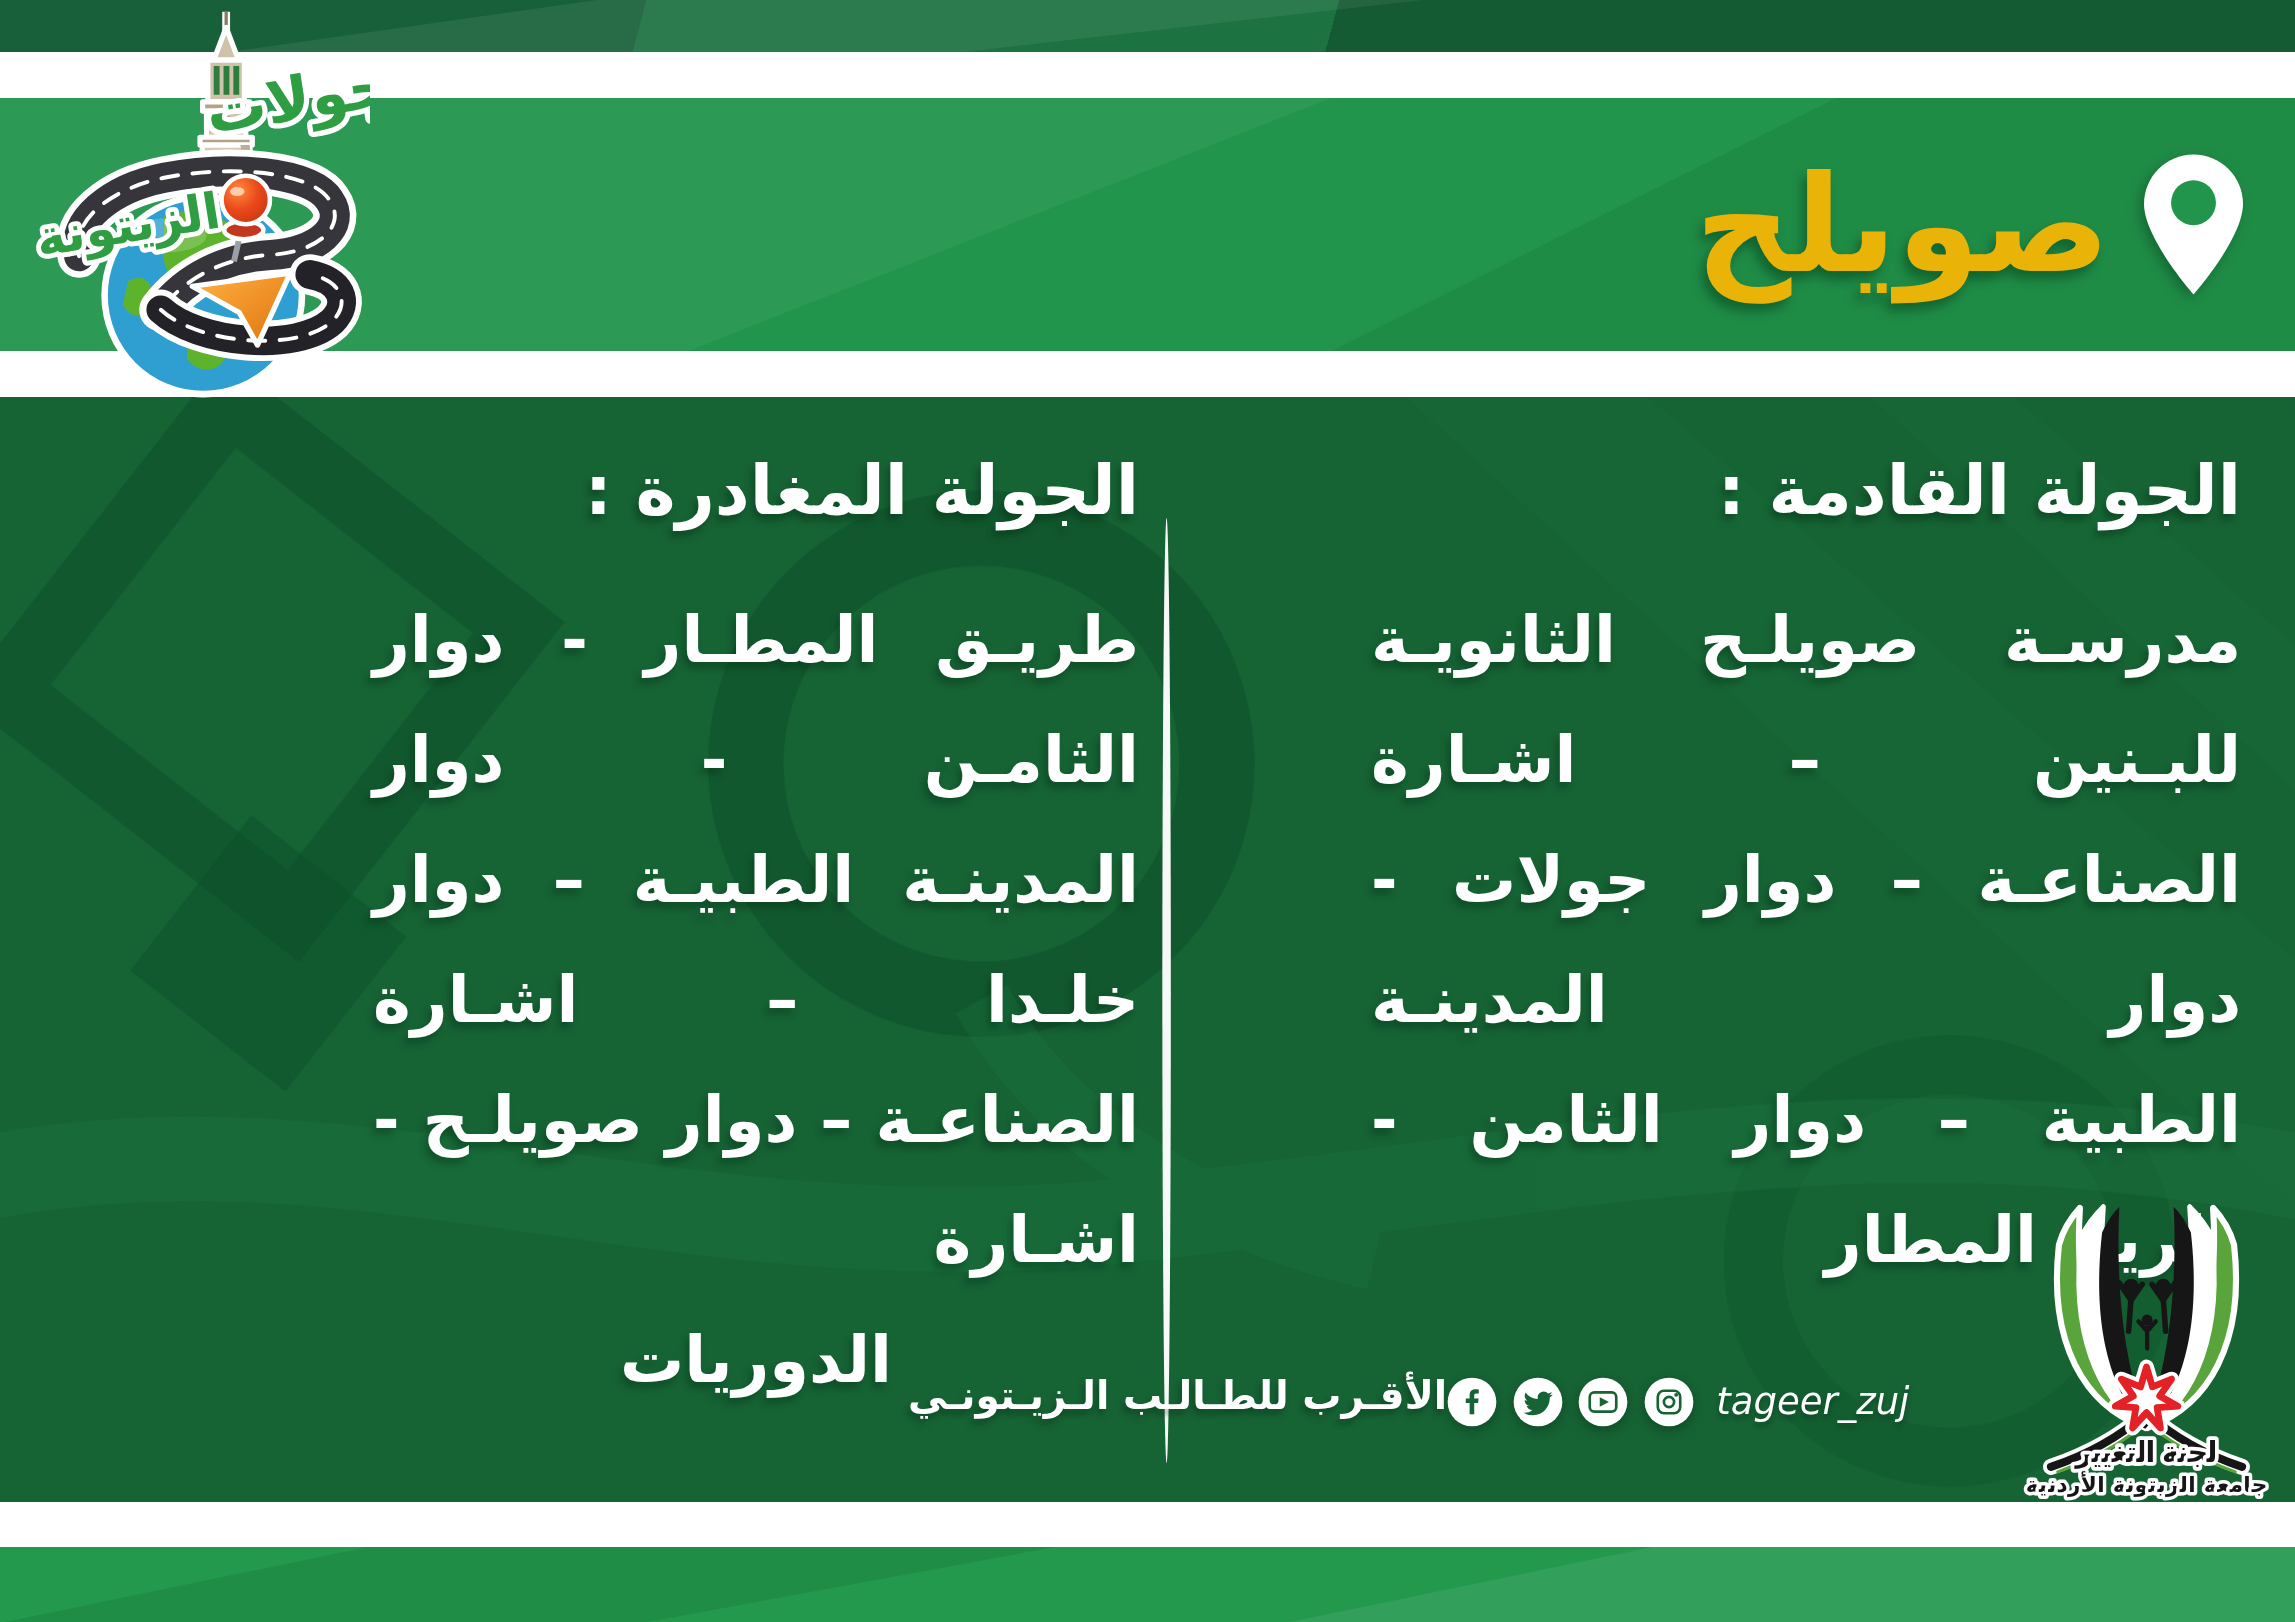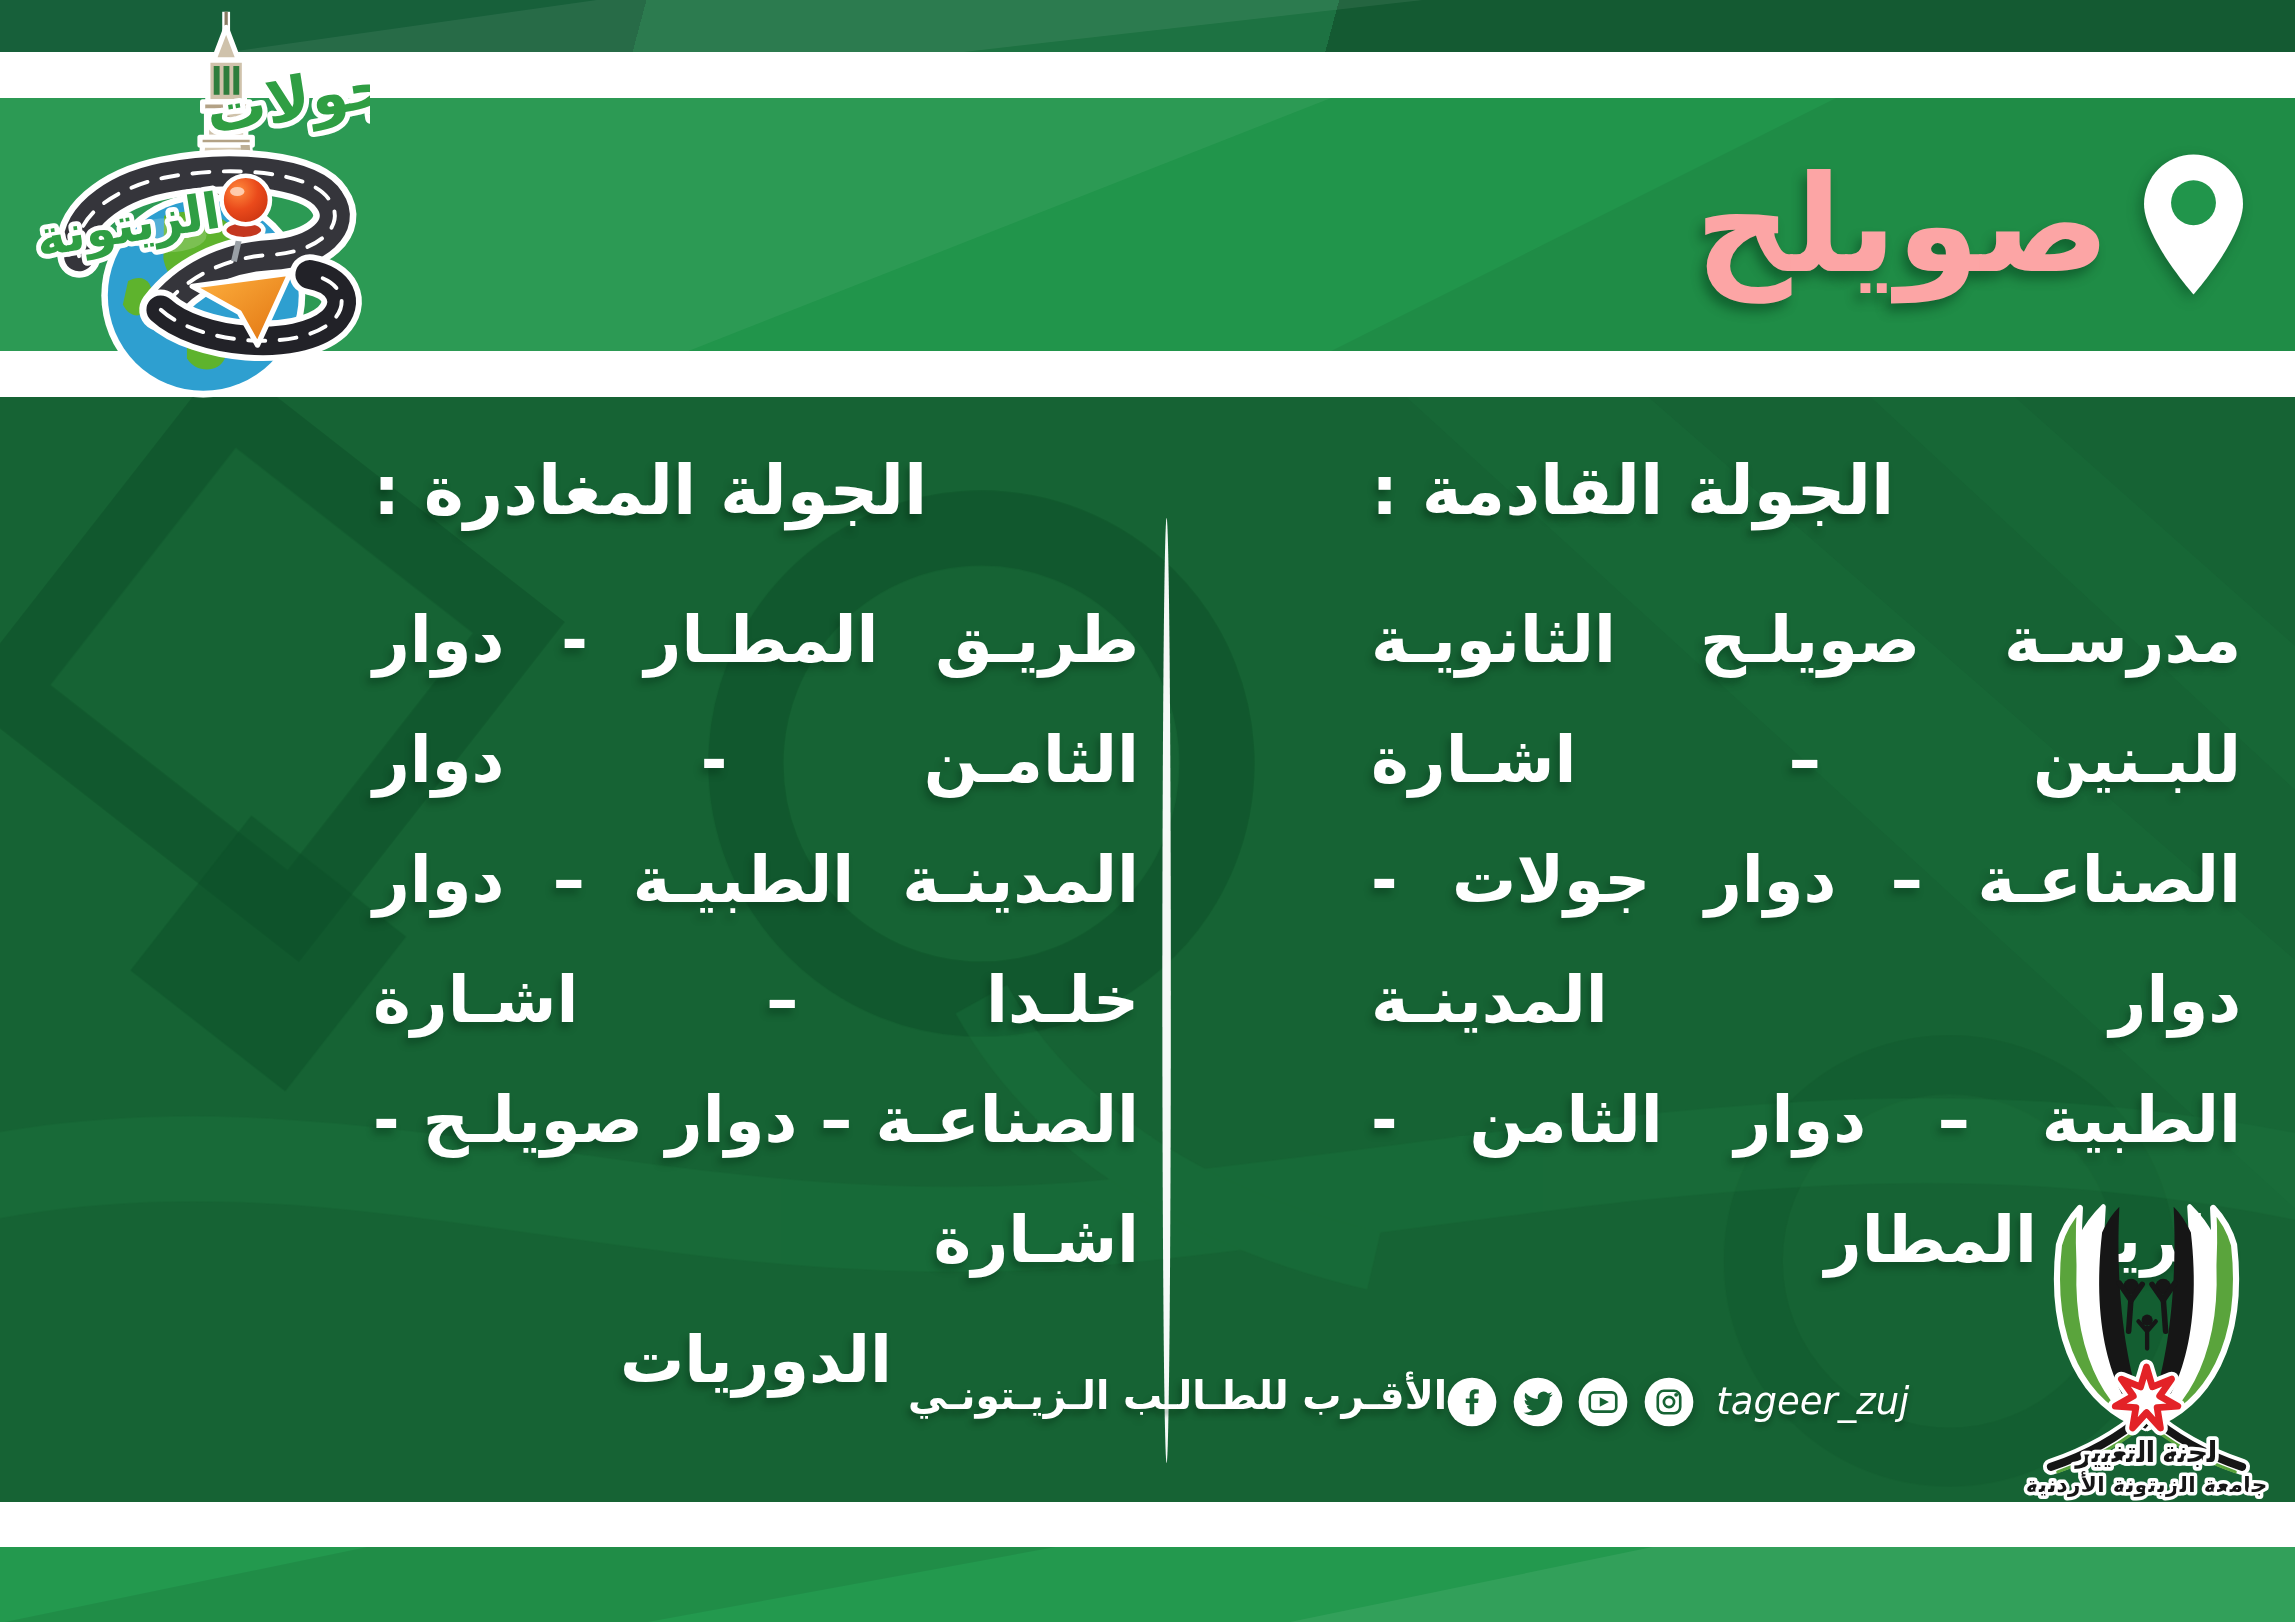--- a/index.html
+++ b/index.html
@@ -21,31 +21,31 @@
   .hp2{background:rgba(0,0,0,.06);clip-path:polygon(80% 0,100% 0,100% 100%,58% 100%);}
   .tp1{background:rgba(255,255,255,.07);clip-path:polygon(26% 0,62% 0,42% 100%,10% 100%);}
   .fp1{background:rgba(0,0,0,.08);clip-path:polygon(16% 0,46% 0,28% 100%,0 100%);}
   .fp2{background:rgba(255,255,255,.07);clip-path:polygon(72% 0,100% 0,100% 100%,56% 100%);}
   
   .title-wrap{
     position:absolute;top:98px;right:52px;height:253px;
     display:flex;align-items:center;gap:34px;z-index:6;
   }
   .page-title{
-    color:#fca5a5;font-size:134px;font-weight:bold;line-height:1;
+    color:#eab308;font-size:134px;font-weight:bold;line-height:1;
     direction:rtl;text-shadow:-4.6px 7.9px 10.5px rgba(0,50,22,.45);
   }
   .pin-svg{display:block;filter:drop-shadow(-3.3px 5.2px 6.5px rgba(0,50,22,.4));}
   
   .tour-col{position:absolute;top:440px;direction:rtl;color:#fff;z-index:5;}
   .tour-col-right{right:54px;width:870px;}
   .tour-col-left{left:373px;width:766px;}
   .tour-heading{
     font-size:68px;font-weight:bold;line-height:102px;margin:0 0 38px 0;
-    text-align:left;text-shadow:-3.3px 5.9px 7.9px rgba(0,40,16,.4);
+    text-align:right;text-shadow:-3.3px 5.9px 7.9px rgba(0,40,16,.4);
   }
   .route{font-size:64px;font-weight:bold;text-shadow:-3.3px 5.9px 7.9px rgba(0,40,16,.35);}
   .route .route-line{line-height:120px;text-align:justify;text-align-last:justify;}
   .route-right .route-line:last-child{text-align-last:right;}
   .route-left  .route-line:last-child{text-align-last:center;}
   
   .divider{position:absolute;left:1162px;top:516px;z-index:4;}
   
   .social-block{
     position:absolute;left:908px;top:1364px;width:487px;z-index:6;

